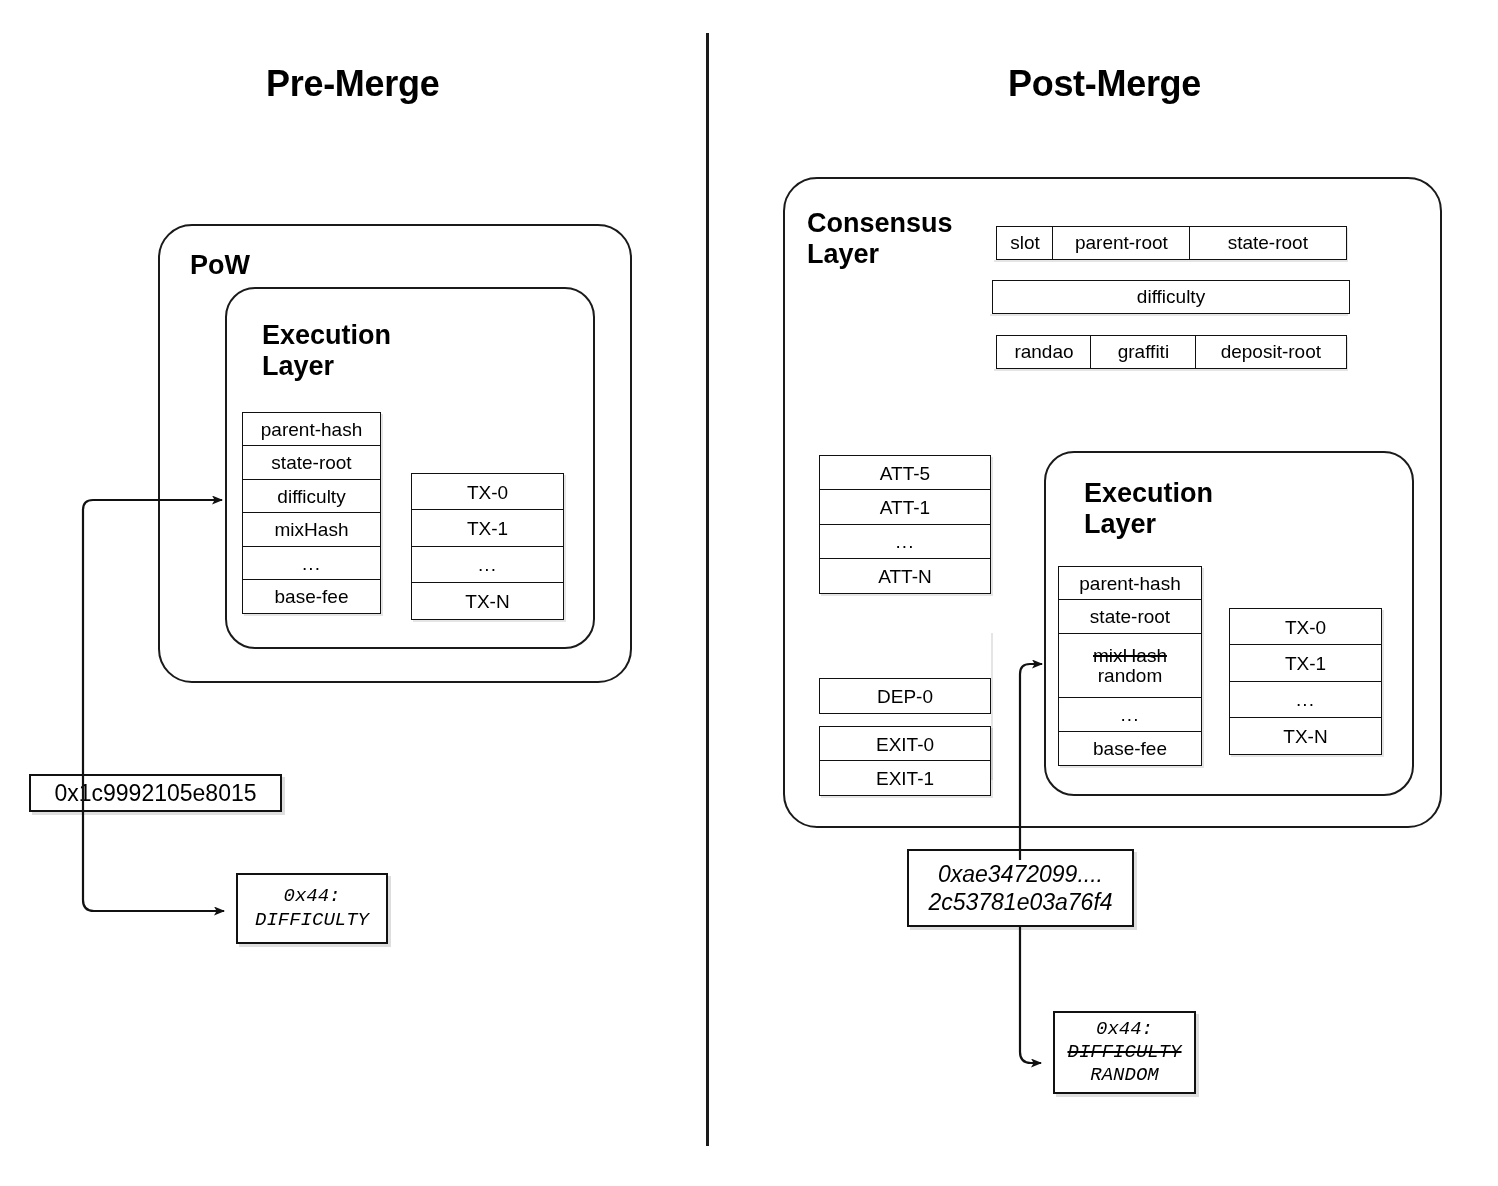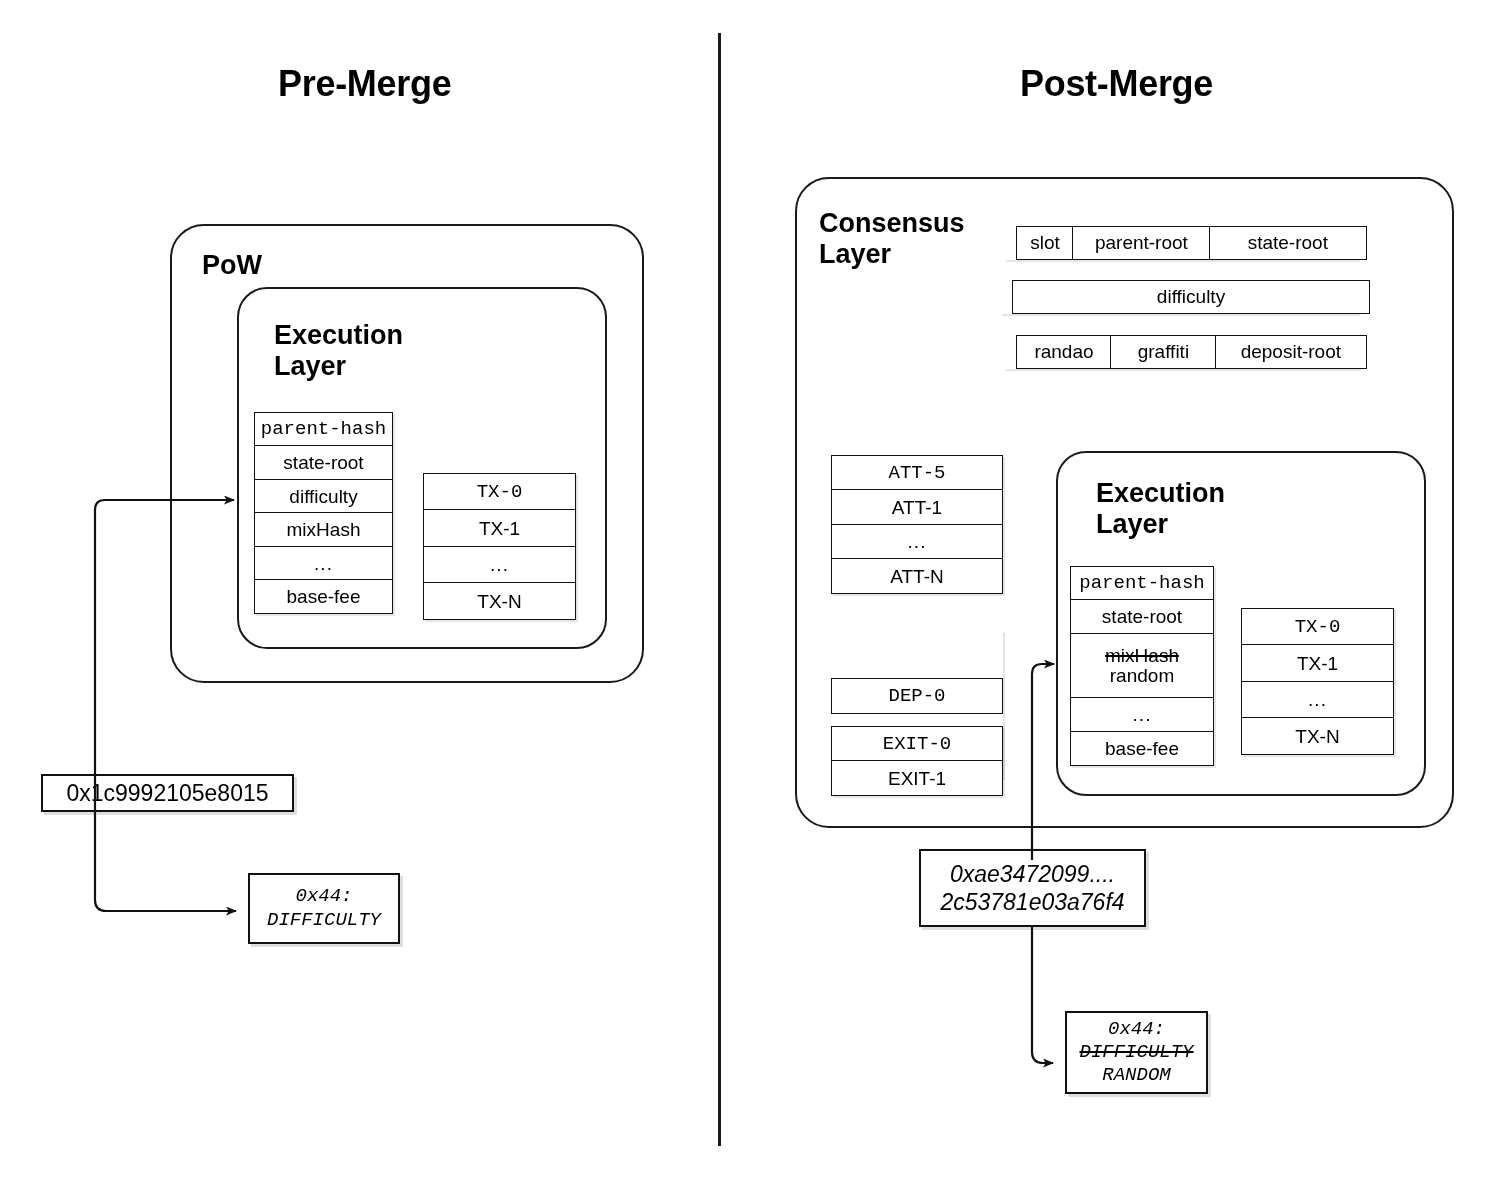--- a/index.html
+++ b/index.html
@@ -1,21 +1,21 @@
 <!DOCTYPE html>
 <html><head>
 <meta charset="utf-8">
 <style>
   html,body{margin:0;padding:0;background:#ffffff;}
   body{
     width:1498px;height:1186px;position:relative;overflow:hidden;
     font-family:"Liberation Sans", sans-serif;
     color:#000;
   }
-  .canvas{position:absolute;left:12px;top:0;width:1308px;height:1186px;}
+  .canvas{position:absolute;left:0;top:0;width:1308px;height:1186px;}
 
   
   .title{
     position:absolute;font-weight:bold;font-size:36px;letter-spacing:-0.3px;
     white-space:nowrap;
   }
 
   
   .divider{
     position:absolute;background:#1a1a1a;width:3px;
@@ -40,36 +40,36 @@
   }
   .stack .cell{
     box-sizing:border-box;
     border:1.6px solid #111;
     margin-top:-1.6px;
     background:#fff;
     display:flex;align-items:center;justify-content:center;
     font-size:19px;line-height:1;
     white-space:nowrap;
   }
-  .stack .cell:first-child{margin-top:0;font-family:Liberation Mono, monospace;}
+  .stack .cell:first-child{margin-top:0;}
   .stack .cell.tall{flex-direction:column;justify-content:center;gap:1px;}
   .strike{text-decoration:line-through;text-decoration-thickness:2px;}
   .dots{letter-spacing:1px;font-size:17px;}
 
   
   .hrow{
     position:absolute;display:flex;box-sizing:border-box;
     box-shadow:2px 2px 0 rgba(0,0,0,0.10);
   }
   .hrow .hcell{
     box-sizing:border-box;border:1.6px solid #111;margin-left:-1.6px;
     background:#fff;display:flex;align-items:center;justify-content:center;
     font-size:19px;white-space:nowrap;
   }
-  .hrow .hcell:first-child{margin-left:12px;}
+  .hrow .hcell:first-child{margin-left:4px;}
 
   
   .flatbox{
     position:absolute;box-sizing:border-box;border:2.2px solid #111;
     background:#fff;display:flex;align-items:center;justify-content:center;
     box-shadow:3px 3px 0 rgba(0,0,0,0.13);
     font-size:23px;white-space:nowrap;
   }
   .flatbox.multiline{flex-direction:column;line-height:1.22;font-style:italic;}
   .mono{font-family:"Liberation Mono", monospace;font-size:19px;line-height:1.28;}

